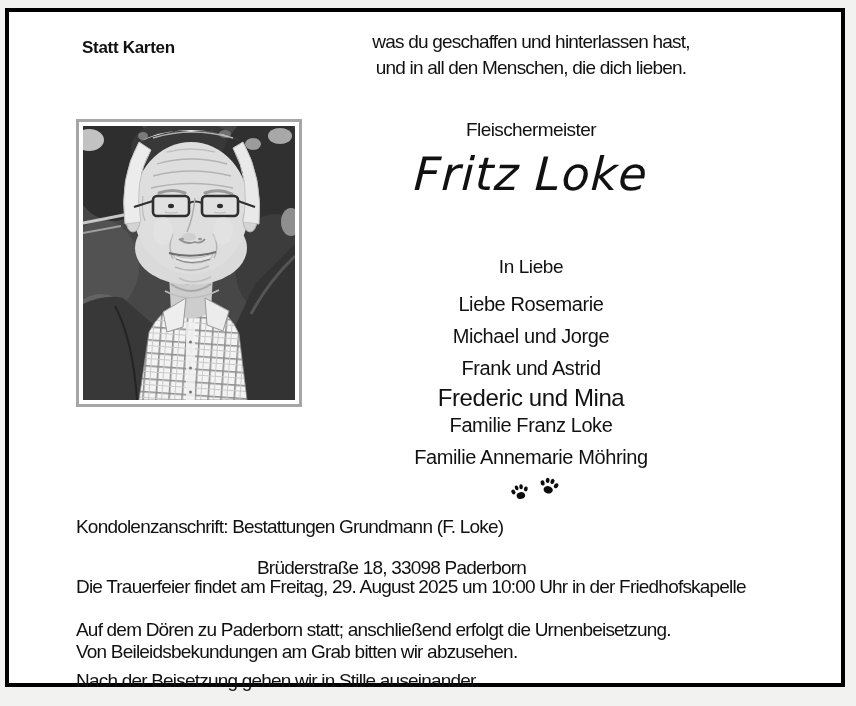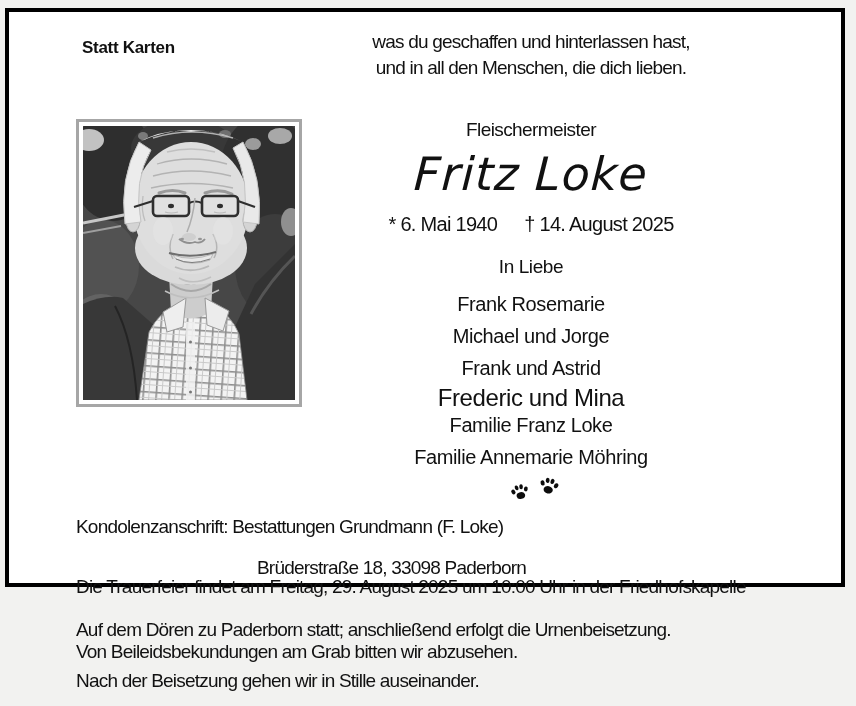--- a/index.html
+++ b/index.html
@@ -7,21 +7,21 @@
   body {
     background: #f2f2f0;
     font-family: "Liberation Sans", sans-serif;
     color: #111111;
     overflow: hidden;
   }
   #page { position: relative; width: 856px; height: 706px; }
 
   .card {
     position: absolute; left: 5px; top: 8px;
-    width: 840px; height: 579px;
+    width: 840px; height: 679px;
     background: #ffffff;
     border: 4px solid #000000;
   }
 
   .abs { position: absolute; white-space: nowrap; }
 
   .note {
     left: 73px; top: 26px;
     font-size: 17px; font-weight: bold; letter-spacing: -0.3px;
   }
@@ -77,27 +77,24 @@
 
     <div class="abs center-col verse">
       <div>was du geschaffen und hinterlassen hast,</div>
       <div>und in all den Menschen, die dich lieben.</div>
     </div>
 
     <div class="abs center-col profession">Fleischermeister</div>
 
     <div class="abs center-col deceased-name">Fritz Loke</div>
 
-    <div class="abs center-col dates">
-      <span class="birth">* 6. Mai 1940</span><span>† 14. August 2025</span>
-    </div>
 
     <div class="abs center-col salutation">In Liebe</div>
 
-    <div class="abs center-col mourner m0">Frank Rosemarie</div>
+    <div class="abs center-col mourner m0">Liebe Rosemarie</div>
     <div class="abs center-col mourner m1">Michael und Jorge</div>
     <div class="abs center-col mourner m2">Frank und Astrid</div>
     <div class="abs center-col mourner m3">Frederic und Mina</div>
     <div class="abs center-col mourner m4">Familie Franz Loke</div>
     <div class="abs center-col mourner m5">Familie Annemarie Möhring</div>
 
     <svg class="abs paws" viewBox="0 0 64 31" xmlns="http://www.w3.org/2000/svg">
       <g fill="#0d0d0d" transform="translate(16,19) rotate(-14)">
         <ellipse cx="0" cy="3.6" rx="4.3" ry="3.4"></ellipse>
         <ellipse cx="-6.4" cy="-1.6" rx="1.9" ry="2.5" transform="rotate(-24 -6.4 -1.6)"></ellipse>

